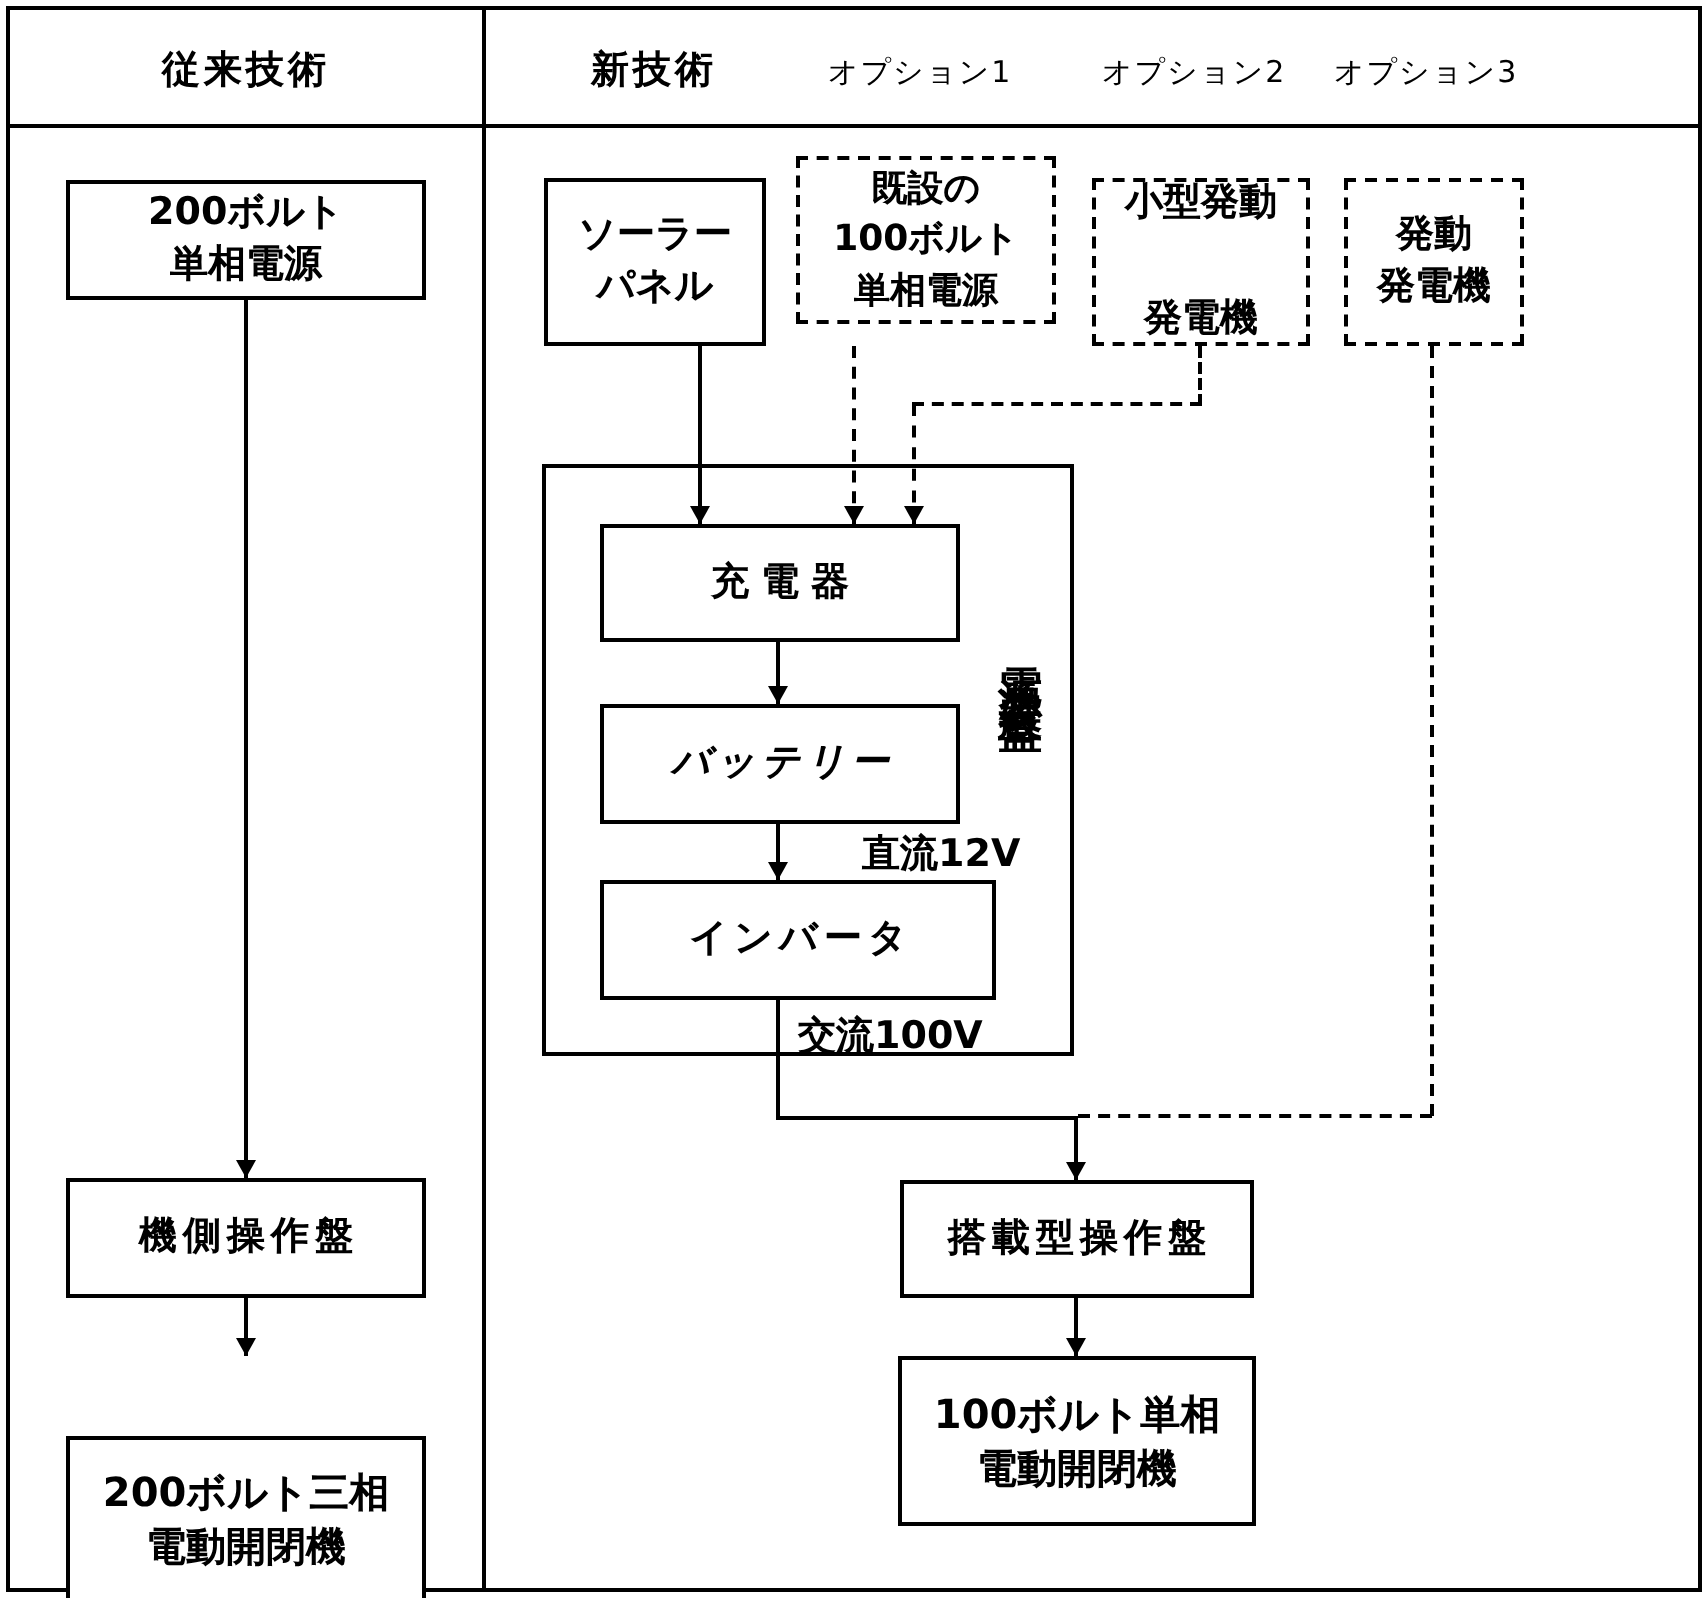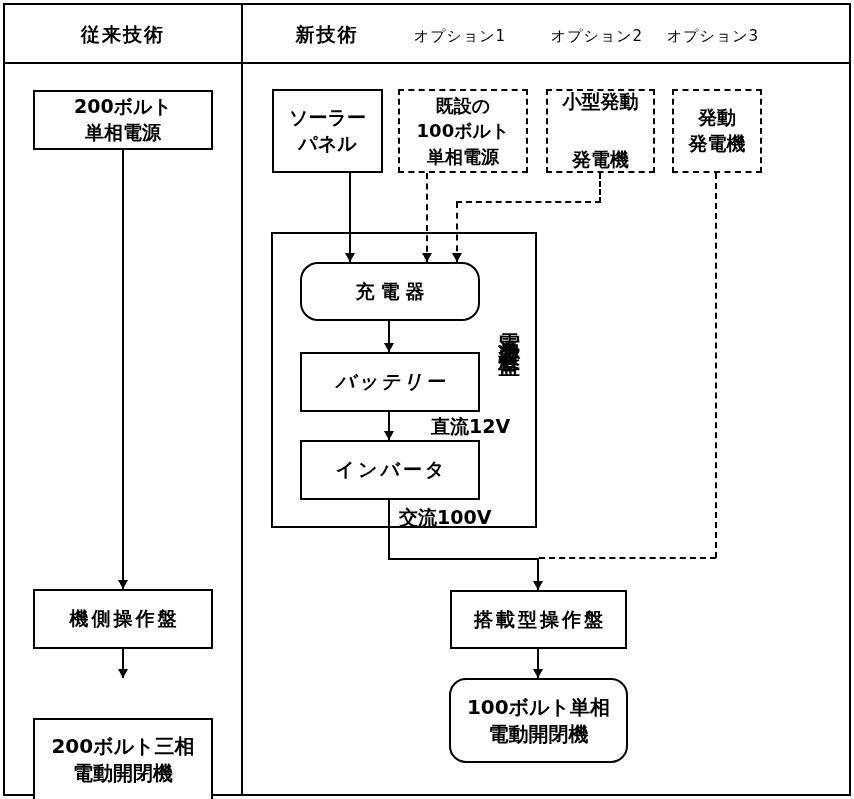--- a/index.html
+++ b/index.html
@@ -102,48 +102,48 @@
   </div>
   <div class="box" style="left:33px;top:678px;width:180px;height:84px;font-size:20px;margin-top:40px;">
     <div>200ボルト三相</div>
     <div>電動開閉機</div>
   </div>
 
   <div class="box" style="left:272px;top:89px;width:111px;height:84px;">
     <div>ソーラー</div>
     <div>パネル</div>
   </div>
-  <div class="box dashed" style="left:398px;top:89px;width:130px;height:84px;font-size:18px;line-height:1.4;">
+  <div class="box dashed" style="left:398px;top:78px;width:130px;height:84px;font-size:18px;line-height:1.4;">
     <div>既設の</div>
     <div>100ボルト</div>
     <div>単相電源</div>
   </div>
   <div class="box dashed" style="left:546px;top:89px;width:109px;height:84px;gap:32px;">
     <div>小型発動</div>
     <div>発電機</div>
   </div>
   <div class="box dashed" style="left:672px;top:89px;width:90px;height:84px;">
     <div>発動</div>
     <div>発電機</div>
   </div>
 
-  <div class="box" style="left:300px;top:262px;width:180px;height:59px;border-radius:18px;">
+  <div class="box" style="left:300px;top:262px;width:180px;height:59px;">
     <div class="sp">充電器</div>
   </div>
   <div class="box" style="left:300px;top:352px;width:180px;height:60px;font-style:italic;">
     <div class="sp2">バッテリー</div>
   </div>
-  <div class="box" style="left:300px;top:440px;width:180px;height:60px;">
+  <div class="box" style="left:300px;top:440px;width:198px;height:60px;">
     <div class="sp2">インバータ</div>
   </div>
 
   <div class="box" style="left:450px;top:590px;width:177px;height:59px;">
     <div class="sp2">搭載型操作盤</div>
   </div>
-  <div class="box" style="left:449px;top:678px;width:179px;height:85px;font-size:20px;border-radius:17px;">
+  <div class="box" style="left:449px;top:678px;width:179px;height:85px;font-size:20px;">
     <div>100ボルト単相</div>
     <div>電動開閉機</div>
   </div>
 
   <div class="arr" style="left:118px;top:580px;"></div>
   <div class="arr" style="left:118px;top:669px;"></div>
   <div class="arr" style="left:345px;top:253px;"></div>
   <div class="arr" style="left:422px;top:253px;"></div>
   <div class="arr" style="left:452px;top:253px;"></div>
   <div class="arr" style="left:384px;top:343px;"></div>

